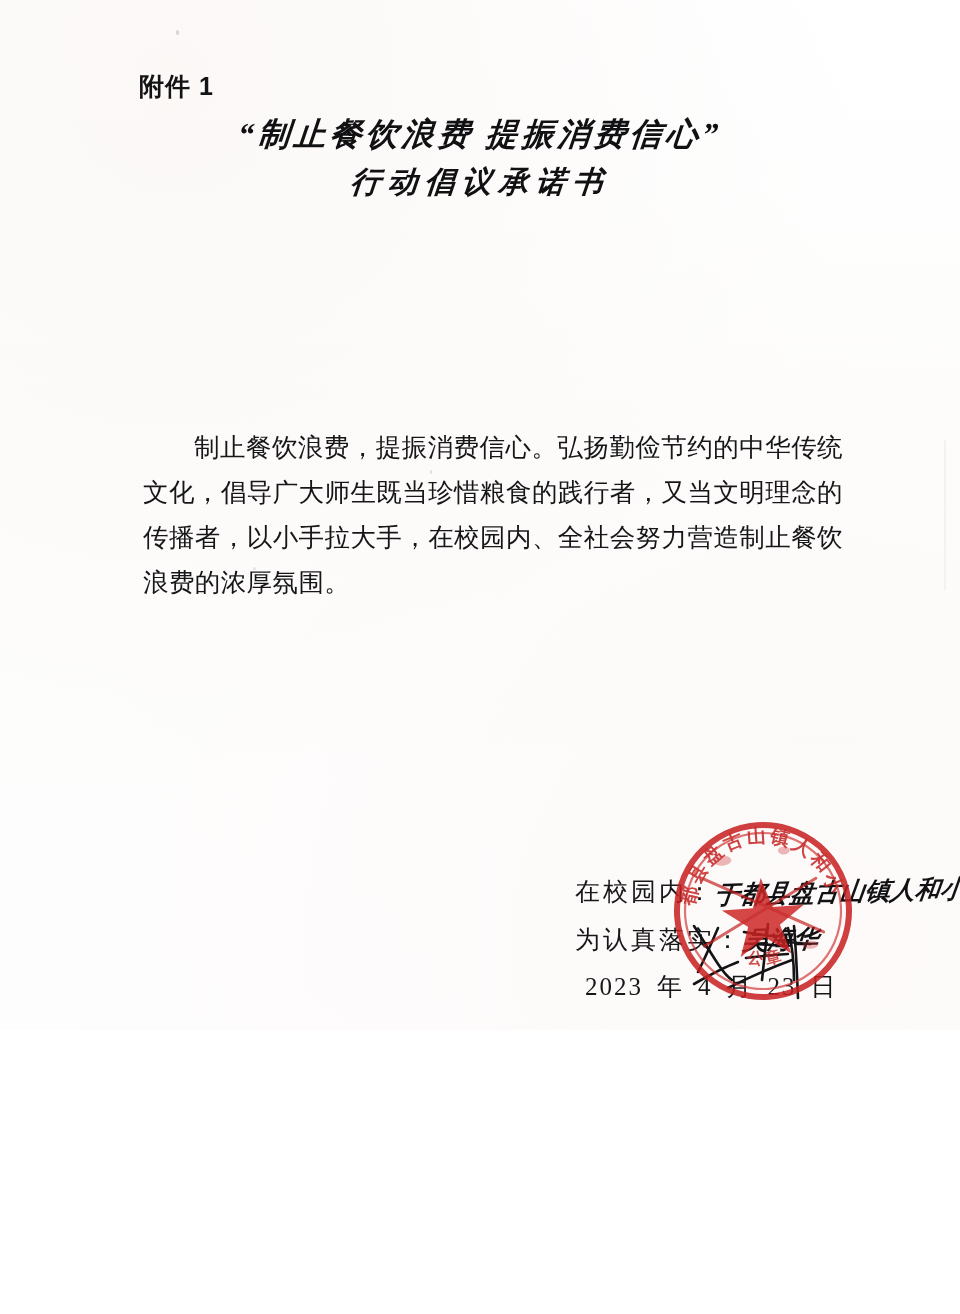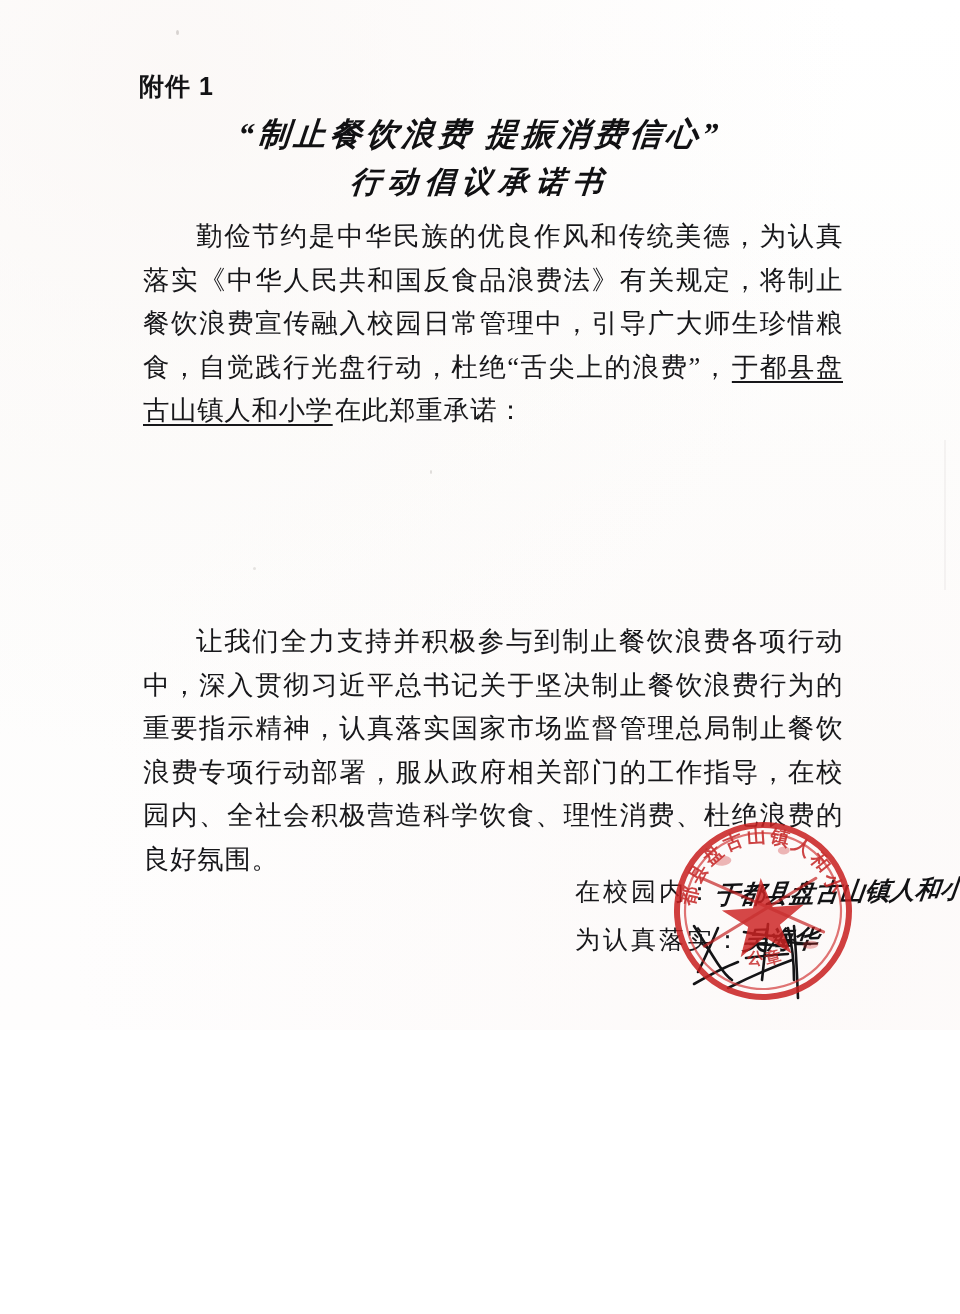--- a/index.html
+++ b/index.html
@@ -200,35 +200,35 @@
   <div class="speck" style="left:253px;top:567px;width:3px;height:3px;opacity:.35;"></div>
   <div class="stray" style="left:944px;top:440px;width:2px;height:150px;opacity:.18;"></div>
 
   <div class="attach-label">附件 1</div>
 
   <div class="title-wrap">
     <div class="title-line l1">“制止餐饮浪费 提振消费信心”</div>
     <div class="title-line l2">行动倡议承诺书</div>
   </div>
 
-  <div class="body-block p1">
-    <p class="para fs"><span>勤俭节约是中华民族的优良作风和传统美德，为认真落实《中华人民共和国反食品浪费法》有关规定，将制止餐饮浪费宣传融入校园日常管理中，引导广大师生珍惜粮食，自觉践行光盘行动，杜绝“舌尖上的浪费”，</span><span class="filled-blank">于都县盘古山镇人和小学</span><span>在此郑重承诺：</span></p>
-  </div>
-
-
-  <div class="body-block p3">
-    <p class="para fs">让我们全力支持并积极参与到制止餐饮浪费各项行动中，深入贯彻习近平总书记关于坚决制止餐饮浪费行为的重要指示精神，认真落实国家市场监督管理总局制止餐饮浪费专项行动部署，服从政府相关部门的工作指导，在校园内、全社会积极营造科学饮食、理性消费、杜绝浪费的良好氛围。</p>
-  </div>
+
+  <div class="body-block p2">
+    <p class="para hei">制止餐饮浪费，提振消费信心。弘扬勤俭节约的中华传统文化，倡导广大师生既当珍惜粮食的践行者，又当文明理念的传播者，以小手拉大手，在校园内、全社会努力营造制止餐饮浪费的浓厚氛围。</p>
+  </div>
+
 
   <div class="sign-block">
     <div class="sign-row">
       <span>在校园内：</span><span class="hand">于都县盘古山镇人和小学</span>
     </div>
     <div class="sign-row">
       <span>为认真落实：</span><span class="hand">吴海华</span>
+    </div>
+    <div class="date-row">
+      <span class="num">2023</span><span class="gap"></span><span>年</span><span class="gap"></span><span class="num">4</span><span class="gap"></span><span>月</span><span class="gap"></span><span class="num">23</span><span class="gap"></span><span>日</span>
     </div>
   </div>
 
   <svg class="signature-mark" viewBox="0 0 150 86">
     <g fill="none" stroke="#141416" stroke-width="2.6" stroke-linecap="round" stroke-linejoin="round">
       <path d="M6 8 C14 20, 22 34, 30 46 C34 52, 38 58, 44 62"></path>
       <path d="M30 10 C24 24, 18 38, 10 54"></path>
       <path d="M6 66 C20 58, 34 50, 50 44"></path>
       <path d="M56 14 C66 16, 78 18, 90 18"></path>
       <path d="M62 26 C74 26, 86 27, 98 28"></path>

